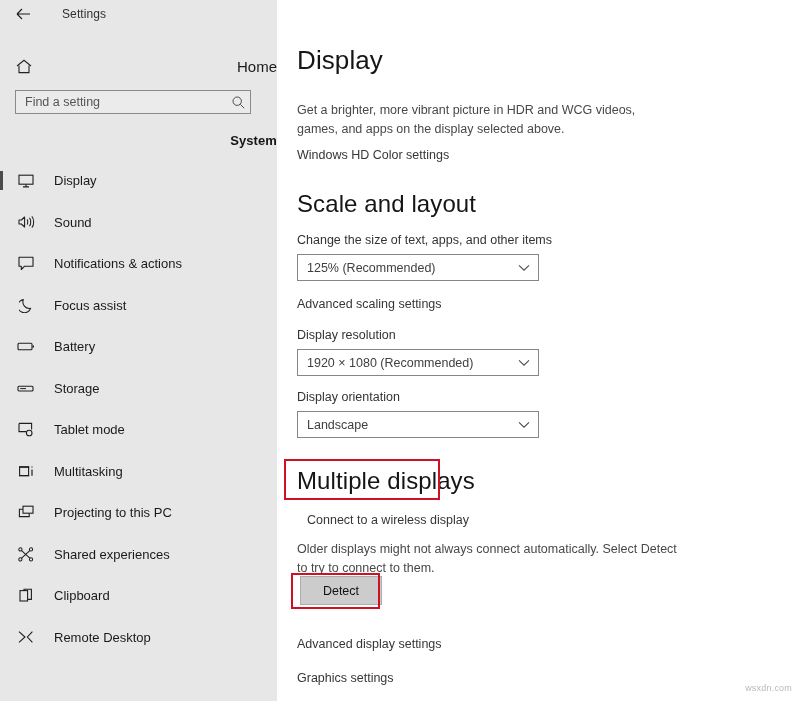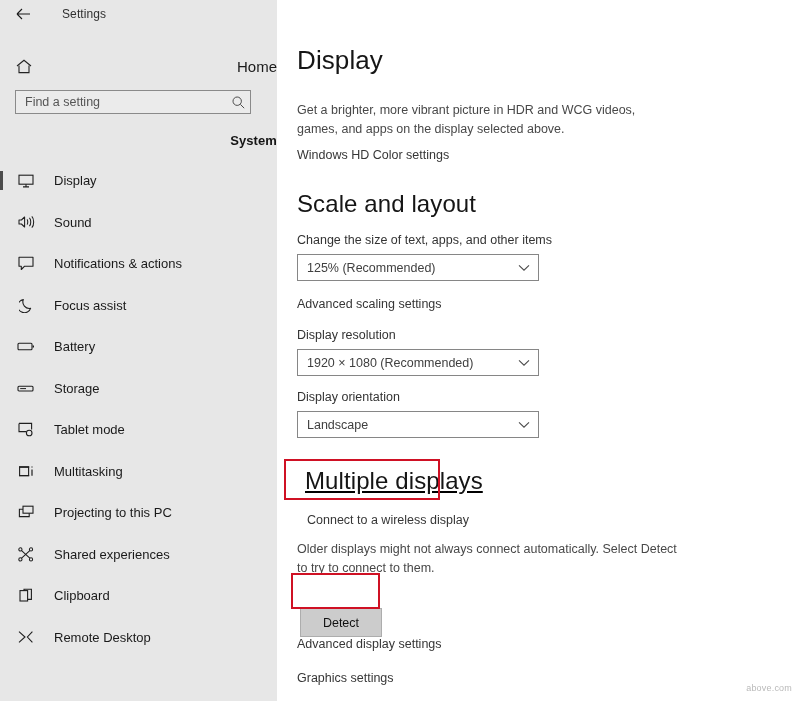--- a/index.html
+++ b/index.html
@@ -475,44 +475,44 @@
       <div class="combo">
         <span class="combo-value">Landscape</span>
         <span class="combo-chevron">
           <svg width="12" height="8" viewBox="0 0 12 8" fill="none">
             <path d="M1 1.4L6 6.2L11 1.4" stroke="#4a4a4a" stroke-width="1.05"></path>
           </svg>
         </span>
       </div>
     </div>
 
-    <div class="abs" style="top:467px; left:28px;text-decoration:underline;">
+    <div class="abs" style="top:467px; left:20px;">
       <h2 class="section-title">Multiple displays</h2>
     </div>
 
     <div class="abs" style="top:510px; left:30px;">
       <span class="link" style="margin-top:0;">Connect to a wireless display</span>
     </div>
 
     <div class="abs" style="top:540px; left:20px; width:390px;">
       <div class="body-text" style="margin-top:0; max-width:390px;">Older displays might not always connect automatically. Select Detect to try to connect to them.</div>
     </div>
 
-    <div class="abs" style="top:608px; left:23px;">
+    <div class="abs" style="top:576px; left:23px;">
       <button class="btn">Detect</button>
     </div>
 
     <div class="abs" style="top:634px; left:20px;">
       <span class="link" style="margin-top:0;">Advanced display settings</span>
     </div>
 
     <div class="abs" style="top:668px; left:20px;">
       <span class="link" style="margin-top:0;">Graphics settings</span>
     </div>
 
   </div>
 
   <div class="annot" style="left:284px; top:459px; width:156px; height:41px;"></div>
   <div class="annot" style="left:291px; top:573px; width:89px; height:36px;"></div>
 
-  <div class="watermark">above.com</div>
+  <div class="watermark">wsxdn.com</div>
 
 </div>
 
 </body></html>

